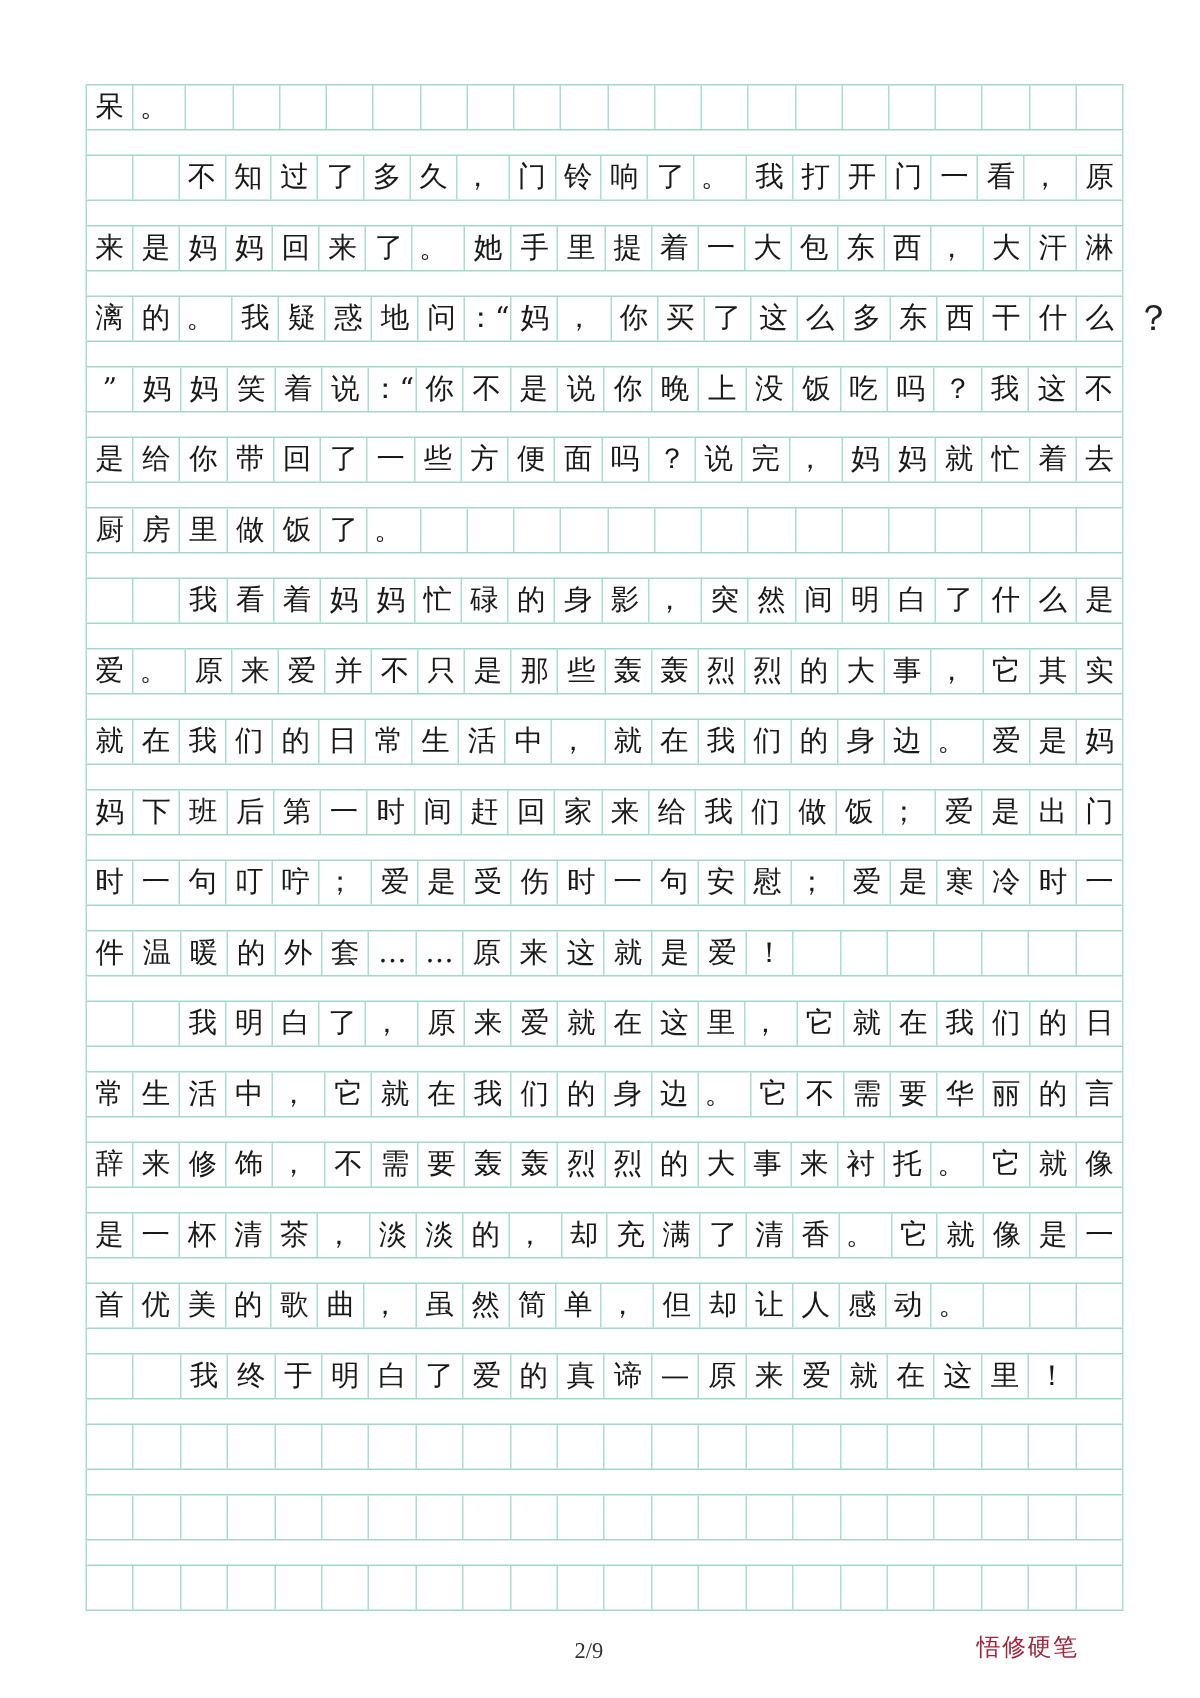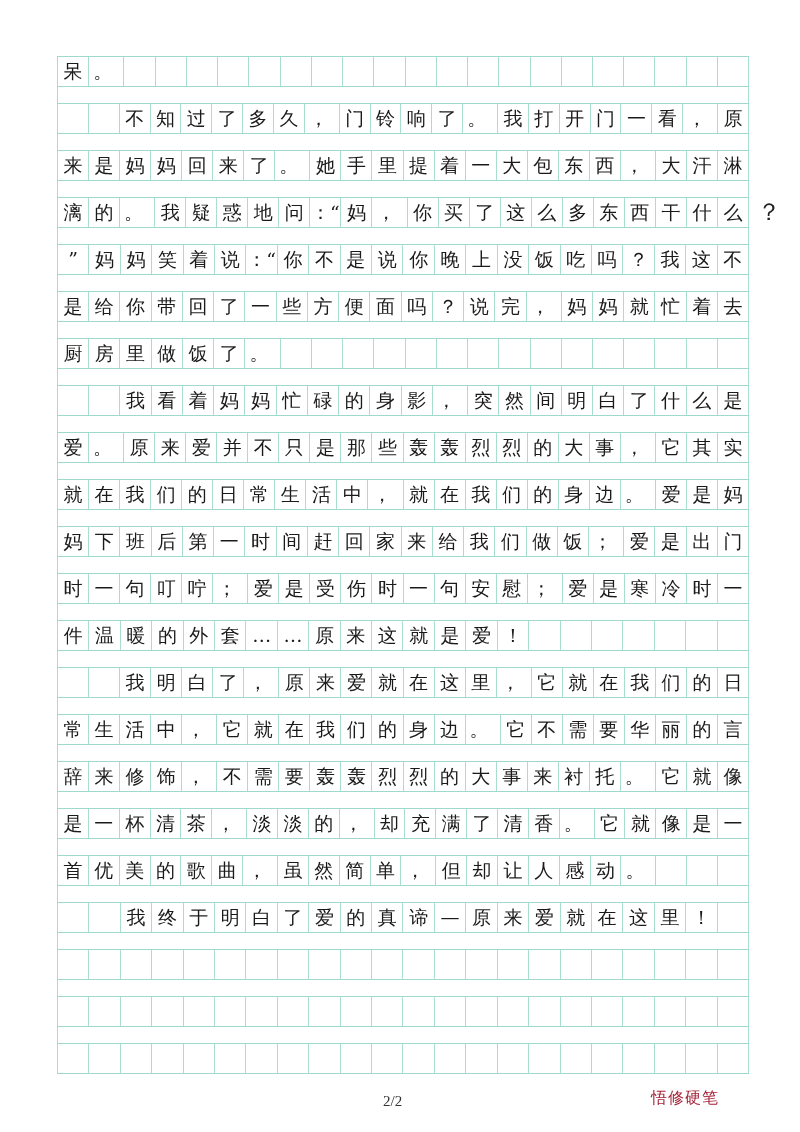--- a/index.html
+++ b/index.html
@@ -574,15 +574,15 @@
         <div class="cell"></div>
         <div class="cell"></div>
         <div class="cell"></div>
         <div class="cell"></div>
         <div class="cell"></div>
         <div class="cell"></div>
         <div class="cell"></div>
       </div>
     </div>
   <div class="outside" id="margin-mark-0" style="left:757px; top:196px;">？</div>
-  <div class="page-number">2/2</div>
+  <div class="page-number">2/9</div>
   <div class="brand">悟修硬笔</div>
 </div>
 
 </body></html>

